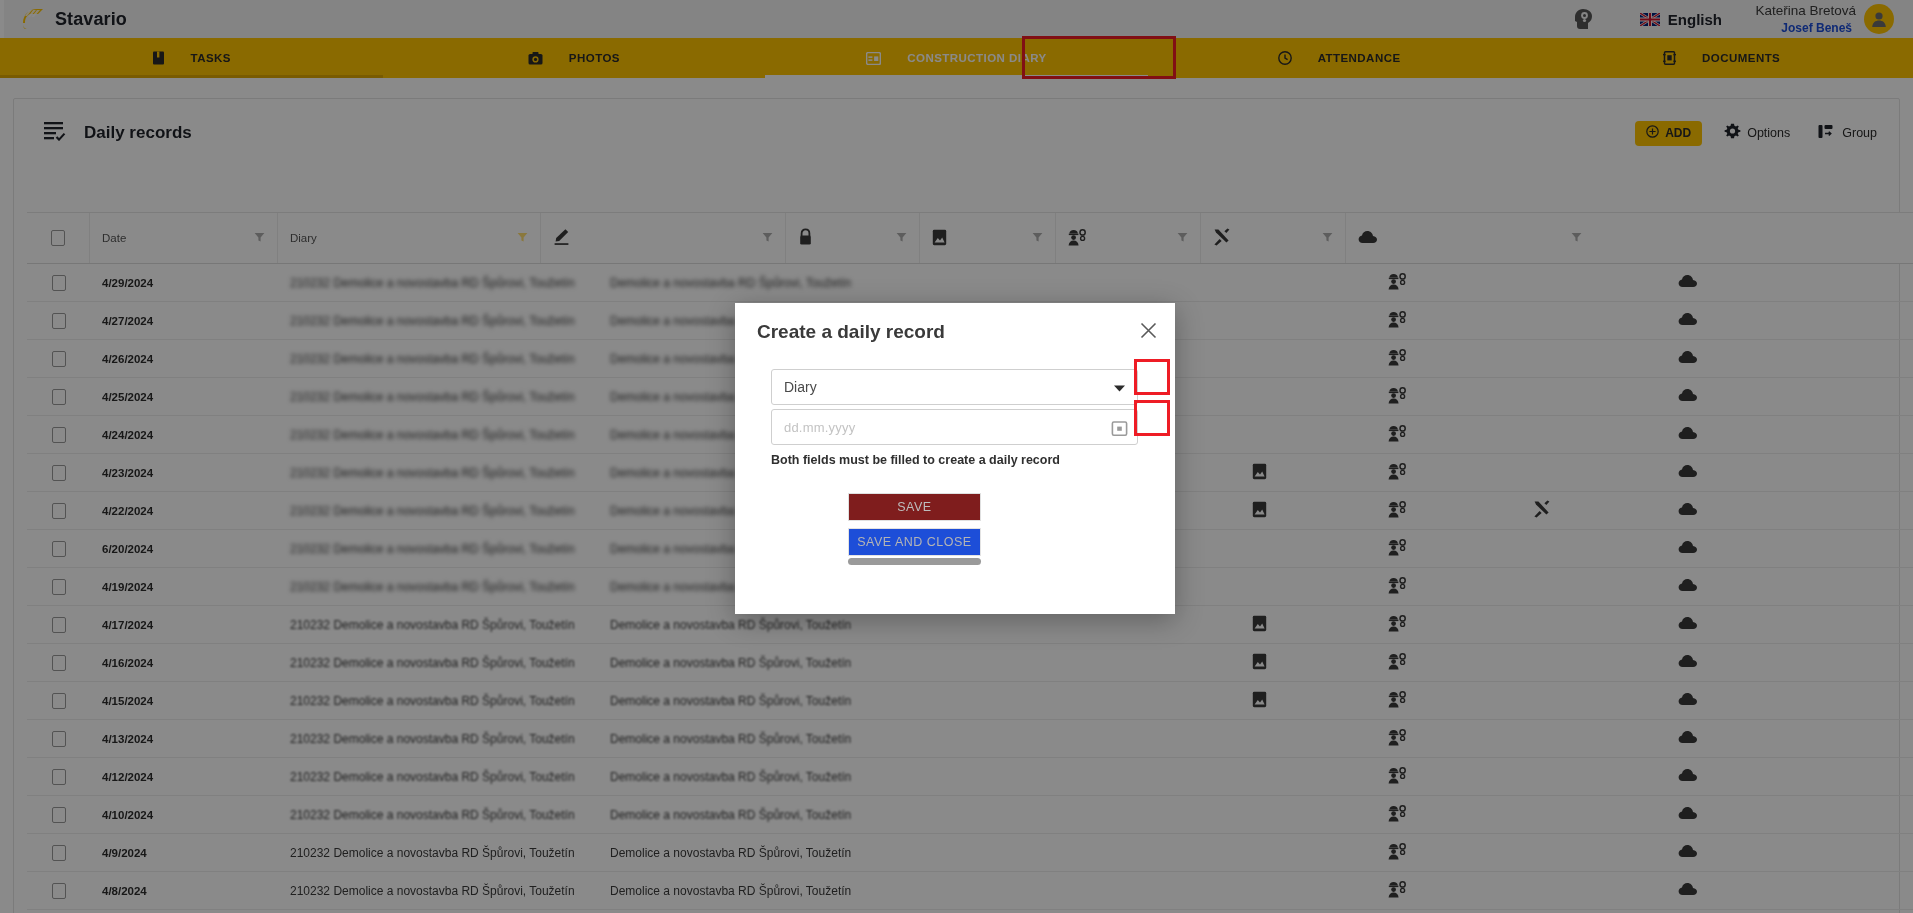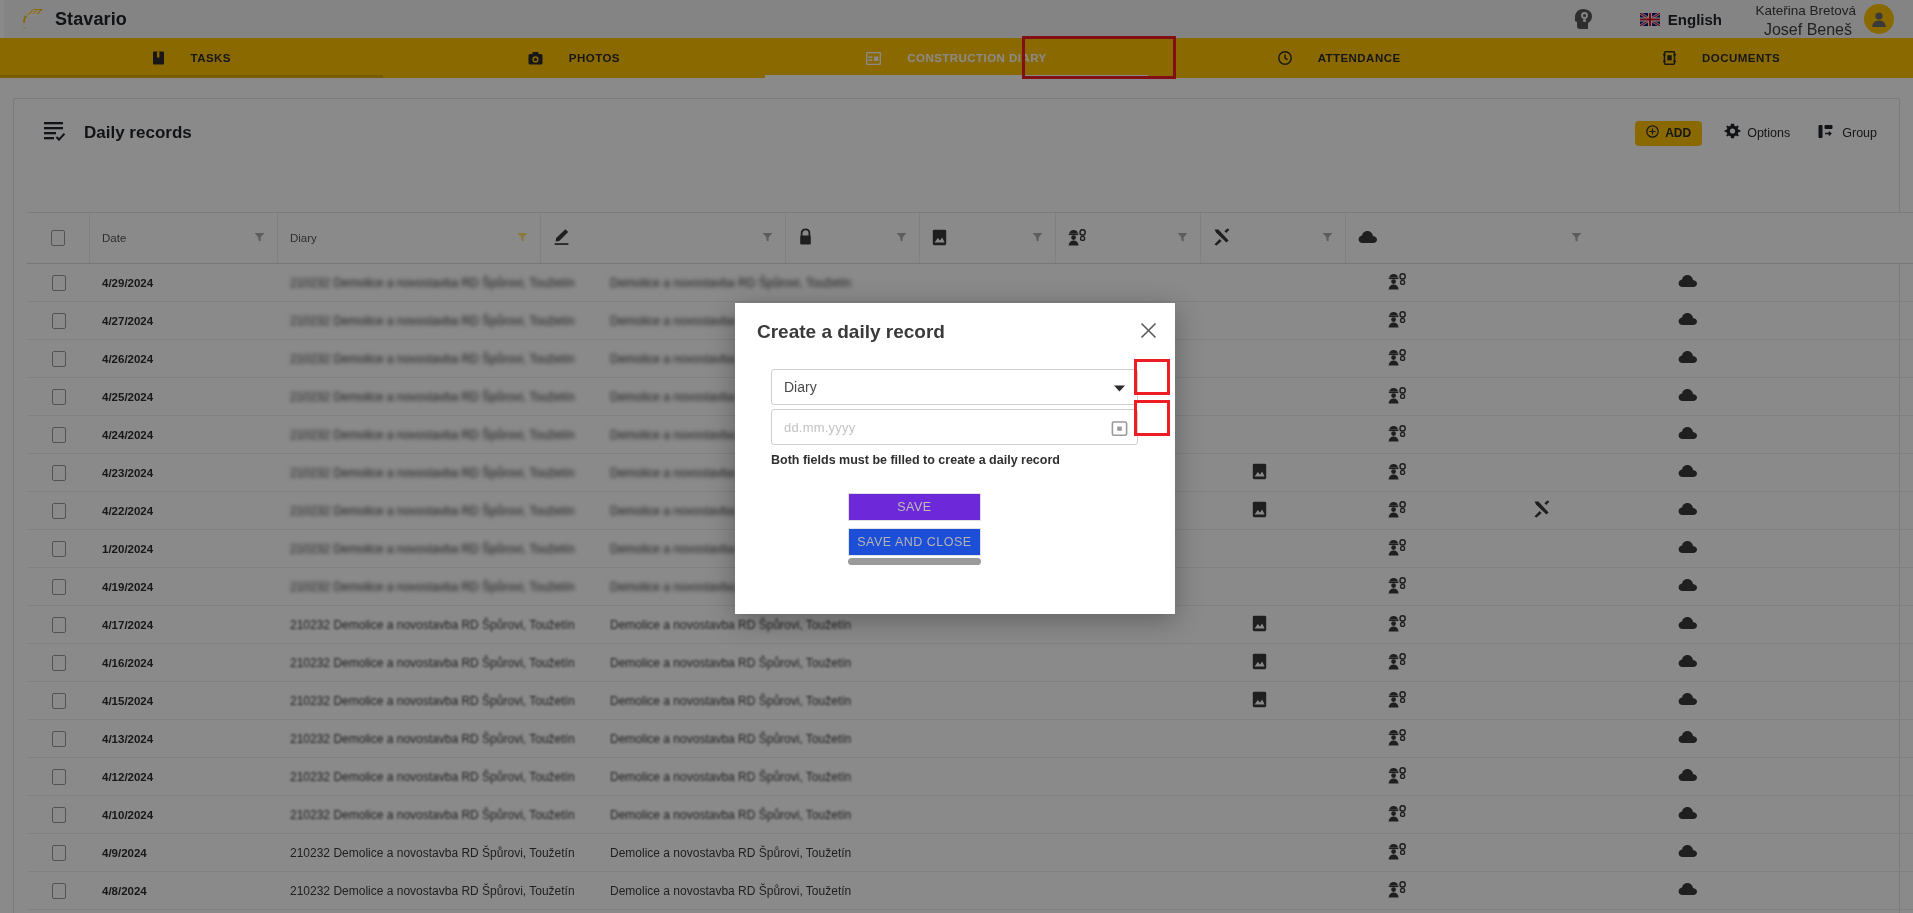--- a/index.html
+++ b/index.html
@@ -20,21 +20,21 @@
   .brand { display: flex; align-items: center; gap: 9px; padding-left: 16px; }
   .brand-logo { width: 26px; height: 24px; position: relative; }
   .brand-name { font-size: 18px; font-weight: bold; color: #20232b; letter-spacing: .1px; }
   .topbar-right { margin-left: auto; display: flex; align-items: center; gap: 0px; padding-right: 23px; }
   .head-icon { width: 34px; height: 34px; display: flex; align-items: center; justify-content: center; margin-right: 40px;}
   .lang { display: flex; align-items: center; gap: 8px; margin-right: 14px; }
   .flag { width: 20px; height: 13px; display:block; }
   .lang-label { font-size: 15px; font-weight: bold; color: #20232b; }
   .userbox { position: relative; width: 120px; height: 38px; }
   .user-name { position: absolute; right: 0; top: 3px; font-size: 13.5px; color: #3b3b3b; white-space: nowrap; }
-  .user-sub  { position: absolute; right: 4px; top: 21px; font-size: 16px; color: #404040; white-space: nowrap; }
+  .user-sub  { position: absolute; right: 4px; top: 21px; font-size: 12px; color: #1d4ed8; white-space: nowrap; font-weight: bold; }
   .avatar {
     width: 30px; height: 30px; border-radius: 50%; background: #ffc400;
     display:flex; align-items:center; justify-content:center; margin-left: 8px; flex: 0 0 auto;
   }
 
   
   .navbar {
     position: absolute; left: 0; top: 38px; width: 1913px; height: 40px;
     background: #ffc400; display: flex; align-items: stretch;
   }
@@ -150,21 +150,21 @@
   .redbox { position: absolute; border: 3px solid #ee1c25; z-index: 70; pointer-events: none; }
   .hint {
     position: absolute; left: 36px; top: 150px; font-size: 12.5px;
     font-weight: bold; color: #2f2f2f;
   }
   .mbtn {
     position: absolute; left: 113px; width: 133px; height: 28px;
     display: flex; align-items: center; justify-content: center;
     font-size: 12.5px; letter-spacing: .5px; cursor: pointer;
   }
-  .mbtn.save { top: 190px; background: #6d28d9; border: 1px solid #e0e0e0; color: #bdbdbd; }
+  .mbtn.save { top: 190px; background: #7f1d1d; border: 1px solid #e0e0e0; color: #bdbdbd; }
   .mbtn.saveclose { top: 225px; background: #1d4ed8; border: 1px solid #e3e3e3; color: #b4b4b4; }
   .drag-handle {
     position: absolute; left: 113px; top: 255px; width: 133px; height: 7px;
     background: #9a9a9a; border-radius: 4px; cursor: ns-resize;
   }
 </style>
 </head>
 <body>
 
 <div id="app">
@@ -632,21 +632,21 @@
               <div class="td c-cloud">
                 <span><svg width="20" height="14" viewBox="0 0 20 14">
                     <path d="M4.6 13 C2.2 13 0.6 11.3 0.6 9.2 C0.6 7.2 2.1 5.6 4 5.4 C4.5 2.8 6.7 1 9.4 1 C12.3 1 14.7 3.2 15 6 C17.4 6.2 19 7.7 19 9.6 C19 11.6 17.4 13 15.2 13 Z" fill="#3a3a3a"></path>
                   </svg></span>
               </div>
             </div>
             <div class="trow">
               <div class="td c-chk">
                 <span class="cellbox"></span>
               </div>
-              <div class="td c-date">1/20/2024</div>
+              <div class="td c-date">6/20/2024</div>
               <div class="td c-proj truncd blur-1">210232 Demolice a novostavba RD Špůrovi, Toužetín</div>
               <div class="td c-diary truncd blur-1">Demolice a novostavba RD Špůrovi, Toužetín</div>
               <div class="td c-pen"></div>
               <div class="td c-lock"></div>
               <div class="td c-img"></div>
               <div class="td c-usr">
                 <span><svg width="19" height="17" viewBox="0 0 19 17">
                     <path d="M1.4 4.6 C1.4 2.4 3.2 1 5.6 1 C8 1 9.8 2.4 9.8 4.6 Z" fill="#3a3a3a"></path>
                     <rect x="0.8" y="4.6" width="9.6" height="1.5" fill="#3a3a3a"></rect>
                     <circle cx="5.6" cy="8.6" r="2.4" fill="#3a3a3a"></circle>

